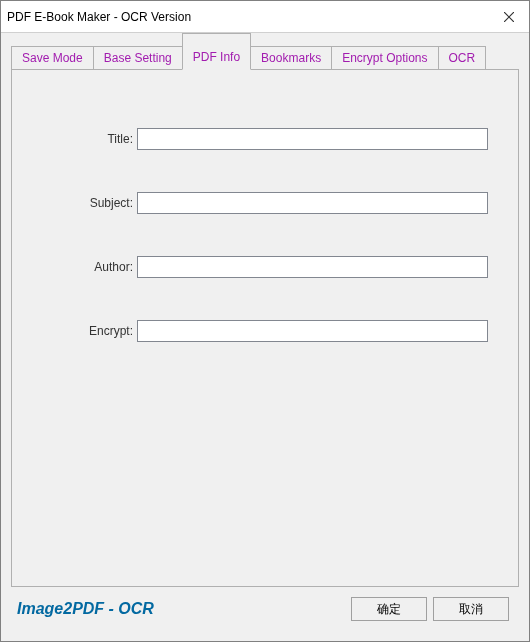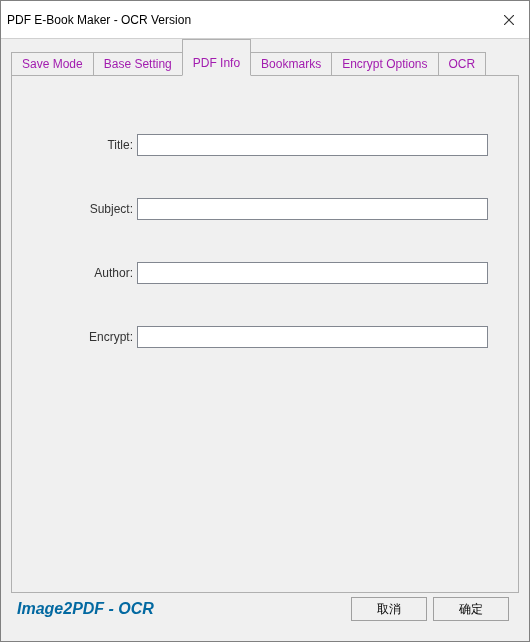--- a/index.html
+++ b/index.html
@@ -13,21 +13,21 @@
     }
     .window {
       width: 530px;
       height: 642px;
       background: #f0f0f0;
       border: 1px solid #808080;
       display: flex;
       flex-direction: column;
     }
     .titlebar {
-      height: 38px;
+      height: 32px;
       background: #ffffff;
       border-bottom: 1px solid #d0d0d0;
       display: flex;
       align-items: center;
       justify-content: space-between;
       padding-left: 6px;
     }
     .titlebar-title {
       font-size: 12px;
       color: #000000;
@@ -188,20 +188,20 @@
             <input class="form-input" type="text" value="" style="">
           </div>
 
         </div>
       </div>
     </div>
 
     <div class="footer">
       <div class="branding">Image2PDF - OCR</div>
       <div class="footer-buttons">
+        <button class="btn">确定</button>
         <button class="btn">取消</button>
-        <button class="btn">确定</button>
       </div>
     </div>
 
   </div>
 
 </div>
 
 </body></html>

